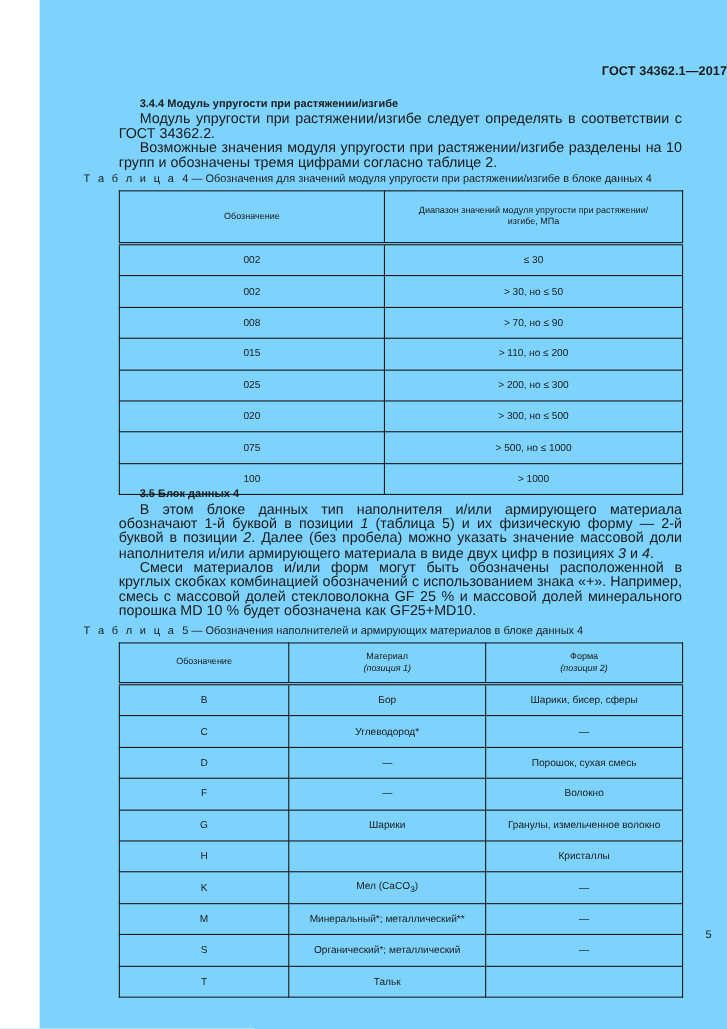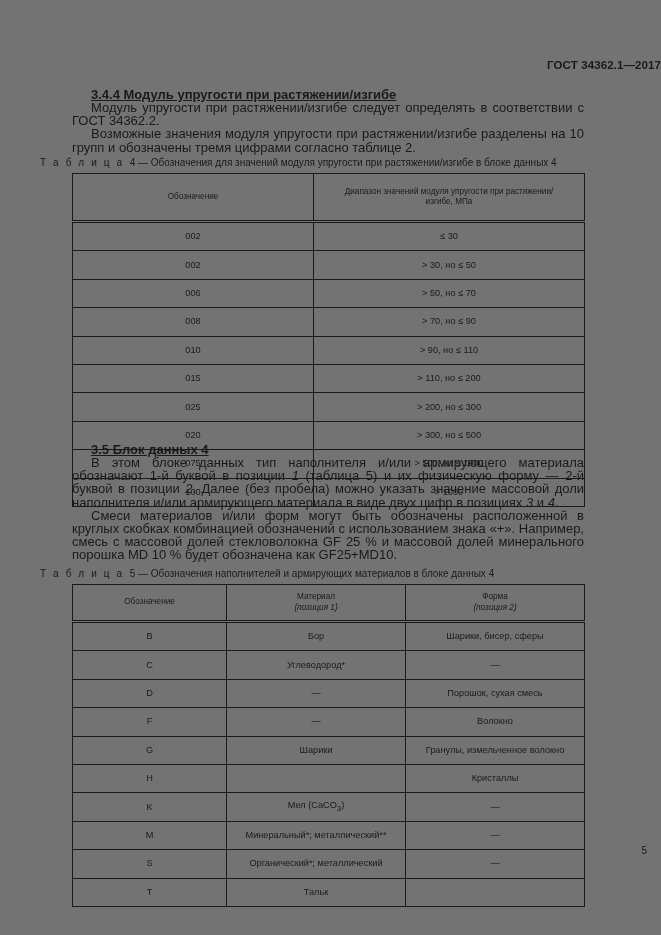--- a/index.html
+++ b/index.html
@@ -12,42 +12,42 @@
     width: 661px;
     height: 935px;
     font-family: "Liberation Sans", sans-serif;
     color: #1a1a1a;
     position: relative;
     overflow: hidden;
   }
   .page {
     position: absolute;
     inset: 0;
-    background: #737373;
+    background: #7dd3fc;
+    margin-left: 36px;
   }
 
   
   .running-head {
     position: absolute;
     right: 0;
     top: 59px;
     font-size: 11.5px;
     font-weight: bold;
     letter-spacing: 0.1px;
     white-space: nowrap;
   }
 
   
   .h-sub {
-    font-size: 13px;
+    font-size: 10px;
     font-weight: bold;
     margin: 0;
     text-indent: 19px;
     line-height: 13px;
-    text-decoration: underline;
   }
   p.body {
     font-size: 13px;
     margin: 0;
     line-height: 13.2px;
     text-align: justify;
     text-indent: 19px;
     hyphens: manual;
   }
   p.body i { font-style: italic; }
@@ -147,30 +147,22 @@
     <tbody>
       <tr>
           <td>002</td>
           <td>≤ 30</td>
         </tr>
       <tr>
           <td>002</td>
           <td>&gt; 30, но ≤ 50</td>
         </tr>
       <tr>
-          <td>006</td>
-          <td>&gt; 50, но ≤ 70</td>
-        </tr>
-      <tr>
           <td>008</td>
           <td>&gt; 70, но ≤ 90</td>
-        </tr>
-      <tr>
-          <td>010</td>
-          <td>&gt; 90, но ≤ 110</td>
         </tr>
       <tr>
           <td>015</td>
           <td>&gt; 110, но ≤ 200</td>
         </tr>
       <tr>
           <td>025</td>
           <td>&gt; 200, но ≤ 300</td>
         </tr>
       <tr>

